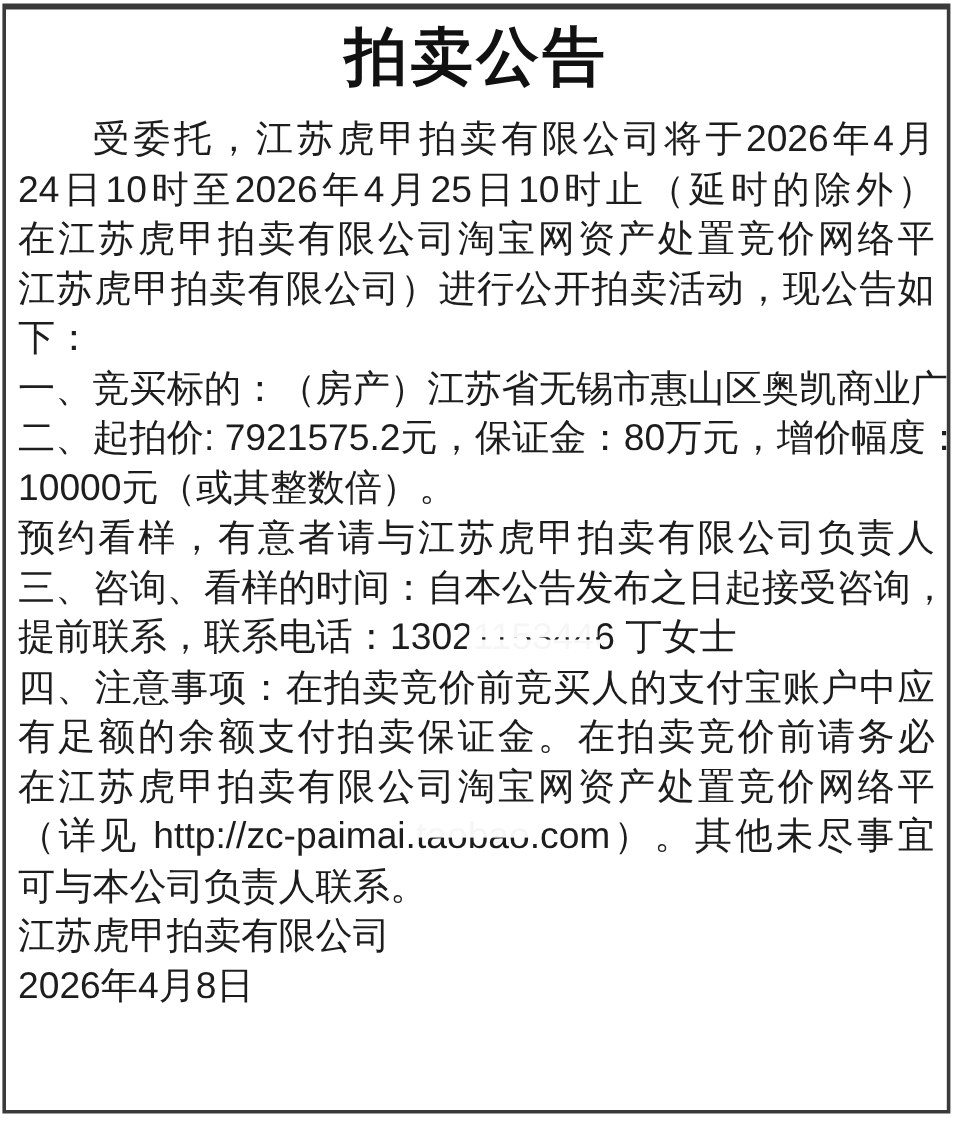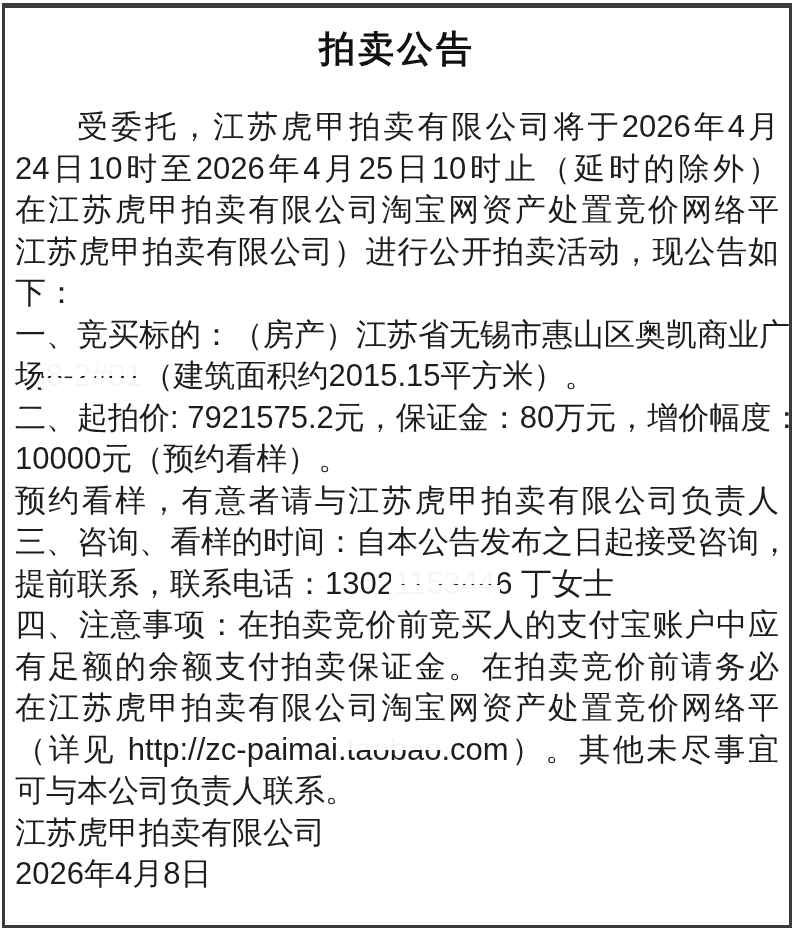--- a/index.html
+++ b/index.html
@@ -17,28 +17,28 @@
     top: 3px; left: 2px; right: 4px; bottom: 7px;
     border: 3px solid #3a3a3a;
     border-top-width: 5px;
     background: #ffffff;
     padding: 0 10px;
     overflow: hidden;
   }
   .title {
     font-family: "Liberation Serif", serif;
     font-weight: bold;
-    font-size: 36px;
+    font-size: 52px;
     line-height: 58px;
     text-align: center;
     letter-spacing: 3px;
     margin: 12px 0 0 0;
     color: #111111;
   }
-  .doc-body { margin-top: 28px; }
+  .doc-body { margin-top: 17px; }
   .ln {
     font-size: 31px;
     line-height: 41.5px;
     white-space: nowrap;
     color: #1d1d1d;
   }
   .fill { text-align: justify; text-align-last: justify; }
   .indent { padding-left: 62px; }
   .sig { text-align: left; padding-right: 40px; }
 
@@ -69,26 +69,25 @@
     <section>
       <div class="ln fill indent">受委托，江苏虎甲拍卖有限公司将于2026年4月</div>
       <div class="ln fill">24日10时至2026年4月25日10时止（延时的除外）</div>
       <div class="ln fill">在江苏虎甲拍卖有限公司淘宝网资产处置竞价网络平</div>
       <div class="ln fill">江苏虎甲拍卖有限公司）进行公开拍卖活动，现公告如</div>
       <div class="ln">下：</div>
     </section>
 
     <section>
       <div class="ln fill">一、竞买标的：（房产）江苏省无锡市惠山区奥凯商业广</div>
-      <div class="ln"><span>场</span><span class="mask mask-heavy">8-2#01</span><span>（建筑面积约2015.15平方米）。</span></div>
     </section>
 
     <section>
       <div class="ln fill">二、起拍价: 7921575.2元，保证金：80万元，增价幅度：</div>
-      <div class="ln">10000元（预约看样）。</div>
+      <div class="ln">10000元（或其整数倍）。</div>
     </section>
 
     <section>
       <div class="ln fill">预约看样，有意者请与江苏虎甲拍卖有限公司负责人</div>
       <div class="ln fill">三、咨询、看样的时间：自本公告发布之日起接受咨询，</div>
       <div class="ln"><span>提前联系，联系电话：1302</span><span class="mask mask-heavy">115344</span><span>6 丁女士</span></div>
     </section>
 
     <section>
       <div class="ln fill">四、注意事项：在拍卖竞价前竞买人的支付宝账户中应</div>

